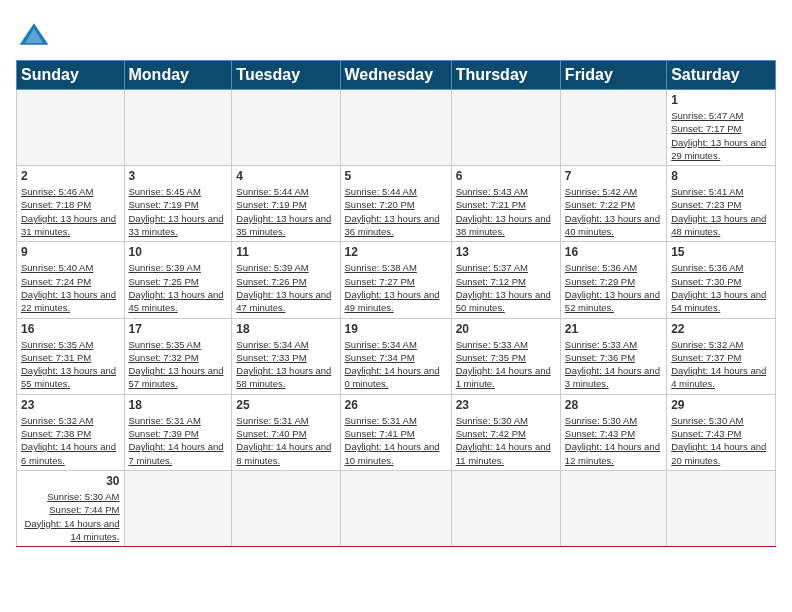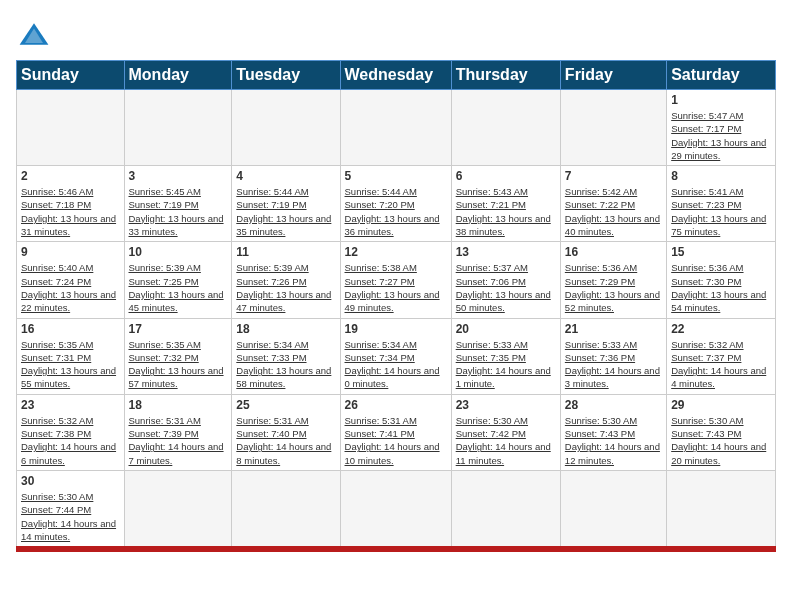--- a/index.html
+++ b/index.html
@@ -87,21 +87,22 @@
       font-weight: bold;
       display: block;
       margin-bottom: 2px;
     }
     .day-info {
       line-height: 1.4;
       font-size: 9.5px;
       text-decoration: underline;
     }
     .last-row td {
-      border-bottom: 6px solid #b91c1c;
+      border-bottom: 1px solid #b91c1c;
+      text-align: right;
     }
   </style>
 </head>
 <body>
 
 <div class="calendar-container">
   <div class="header">
     <div class="logo">
       <svg class="logo-icon" viewBox="0 0 40 40">
         <polygon points="20,8 36,32 4,32" fill="#1a7bbf"></polygon>
@@ -163,21 +164,21 @@
           <td>
             <span class="day-number">6</span>
             <div class="day-info"><span>Sunrise: 5:43 AM</span><br><span>Sunset: 7:21 PM</span><br><span>Daylight: 13 hours and 38 minutes.</span></div>
           </td>
           <td>
             <span class="day-number">7</span>
             <div class="day-info"><span>Sunrise: 5:42 AM</span><br><span>Sunset: 7:22 PM</span><br><span>Daylight: 13 hours and 40 minutes.</span></div>
           </td>
           <td>
             <span class="day-number">8</span>
-            <div class="day-info"><span>Sunrise: 5:41 AM</span><br><span>Sunset: 7:23 PM</span><br><span>Daylight: 13 hours and 75 minutes.</span></div>
+            <div class="day-info"><span>Sunrise: 5:41 AM</span><br><span>Sunset: 7:23 PM</span><br><span>Daylight: 13 hours and 48 minutes.</span></div>
           </td>
         </tr>
         <tr>
           <td>
             <span class="day-number">9</span>
             <div class="day-info"><span>Sunrise: 5:40 AM</span><br><span>Sunset: 7:24 PM</span><br><span>Daylight: 13 hours and 22 minutes.</span></div>
           </td>
           <td>
             <span class="day-number">10</span>
             <div class="day-info"><span>Sunrise: 5:39 AM</span><br><span>Sunset: 7:25 PM</span><br><span>Daylight: 13 hours and 45 minutes.</span></div>
@@ -185,21 +186,21 @@
           <td>
             <span class="day-number">11</span>
             <div class="day-info"><span>Sunrise: 5:39 AM</span><br><span>Sunset: 7:26 PM</span><br><span>Daylight: 13 hours and 47 minutes.</span></div>
           </td>
           <td>
             <span class="day-number">12</span>
             <div class="day-info"><span>Sunrise: 5:38 AM</span><br><span>Sunset: 7:27 PM</span><br><span>Daylight: 13 hours and 49 minutes.</span></div>
           </td>
           <td>
             <span class="day-number">13</span>
-            <div class="day-info"><span>Sunrise: 5:37 AM</span><br><span>Sunset: 7:06 PM</span><br><span>Daylight: 13 hours and 50 minutes.</span></div>
+            <div class="day-info"><span>Sunrise: 5:37 AM</span><br><span>Sunset: 7:12 PM</span><br><span>Daylight: 13 hours and 50 minutes.</span></div>
           </td>
           <td>
             <span class="day-number">16</span>
             <div class="day-info"><span>Sunrise: 5:36 AM</span><br><span>Sunset: 7:29 PM</span><br><span>Daylight: 13 hours and 52 minutes.</span></div>
           </td>
           <td>
             <span class="day-number">15</span>
             <div class="day-info"><span>Sunrise: 5:36 AM</span><br><span>Sunset: 7:30 PM</span><br><span>Daylight: 13 hours and 54 minutes.</span></div>
           </td>
         </tr>

